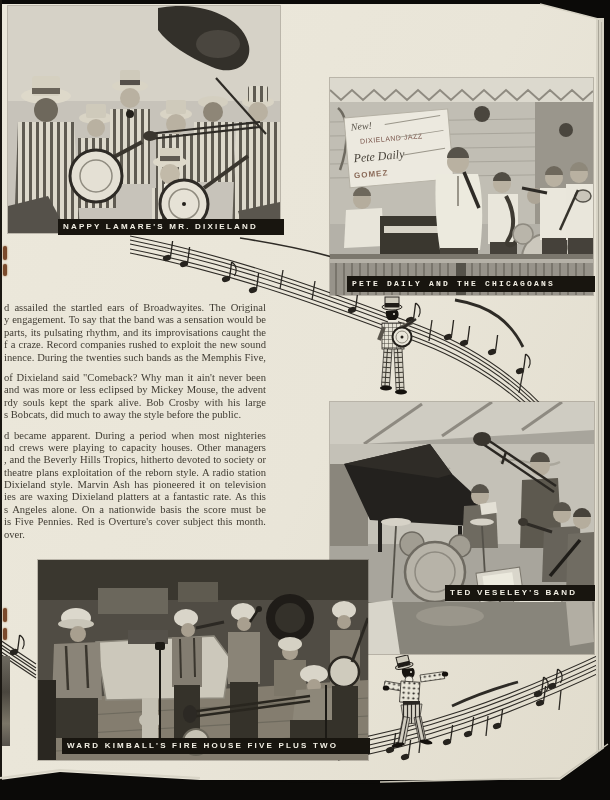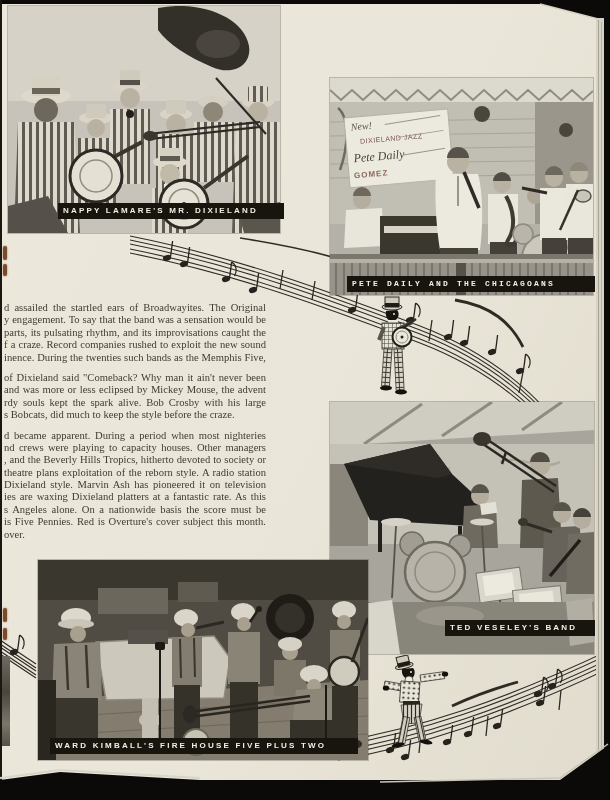--- a/index.html
+++ b/index.html
@@ -429,35 +429,35 @@
         </g>
       <rect x="117" y="82" width="10" height="8" rx="2" fill="#1c1a15"></rect>
 
       <circle cx="158" cy="182" r="13" fill="#c6c2b4" stroke="#6b675b" stroke-width="2"></circle>
         <circle cx="158" cy="182" r="3" fill="#3a362e"></circle>
       <ellipse cx="310" cy="184" rx="14" ry="6" fill="#2e2b25"></ellipse>
       <rect x="0" y="120" width="18" height="80" fill="#2a2721"></rect>
     </svg>
   </div>
 
-  <div class="cap" style="left:58px;top:203px;width:216px;">NAPPY LAMARE'S MR. DIXIELAND</div>
+  <div class="cap" style="left:58px;top:219px;width:216px;">NAPPY LAMARE'S MR. DIXIELAND</div>
   <div class="cap" style="left:347px;top:276px;width:238px;font-family:Liberation Mono, monospace;">PETE DAILY AND THE CHICAGOANS</div>
-  <div class="cap" style="left:445px;top:620px;width:140px;">TED VESELEY'S BAND</div>
-  <div class="cap" style="left:50px;top:738px;width:298px;">WARD KIMBALL'S FIRE HOUSE FIVE PLUS TWO</div>
+  <div class="cap" style="left:445px;top:585px;width:140px;">TED VESELEY'S BAND</div>
+  <div class="cap" style="left:62px;top:738px;width:298px;">WARD KIMBALL'S FIRE HOUSE FIVE PLUS TWO</div>
 
   <div class="article">
     <div class="tl">d assailed the startled ears of Broadwayites.  The Original Dixie-</div>
     <div class="tl">y engagement.  To say that the band was a sensation would be an</div>
     <div class="tl">parts, its pulsating rhythm, and its improvisations caught the pub-</div>
     <div class="tl">f a craze.  Record companies rushed to exploit the new sound on</div>
     <div class="tl">inence.  During the twenties such bands as the Memphis Five, Red</div>
     <div class="tl pgap">of Dixieland said "Comeback?  Why man it ain't never been away".</div>
     <div class="tl">and was more or less eclipsed by Mickey Mouse, the advent of the</div>
     <div class="tl">rdy souls kept the spark alive.  Bob Crosby with his large band</div>
-    <div class="tl last">s Bobcats, did much to keep the style before the craze.</div>
+    <div class="tl last">s Bobcats, did much to away the style before the public.</div>
     <div class="tl pgap">d became apparent.  During a period when most nighteries were</div>
     <div class="tl">nd crews were playing to capacity houses.  Other managers rushed</div>
     <div class="tl">, and the Beverly Hills Tropics, hitherto devoted to society or Latin</div>
     <div class="tl">theatre plans exploitation of the reborn style.  A radio station</div>
     <div class="tl">Dixieland style.  Marvin Ash has pioneered it on television with</div>
     <div class="tl">ies are waxing Dixieland platters at a fantastic rate.  As this goes</div>
     <div class="tl">s Angeles alone.  On a nationwide basis the score must be tremen-</div>
     <div class="tl">is Five Pennies.  Red is Overture's cover subject this month.  After</div>
     <div class="tl last">over.</div>
   </div>

